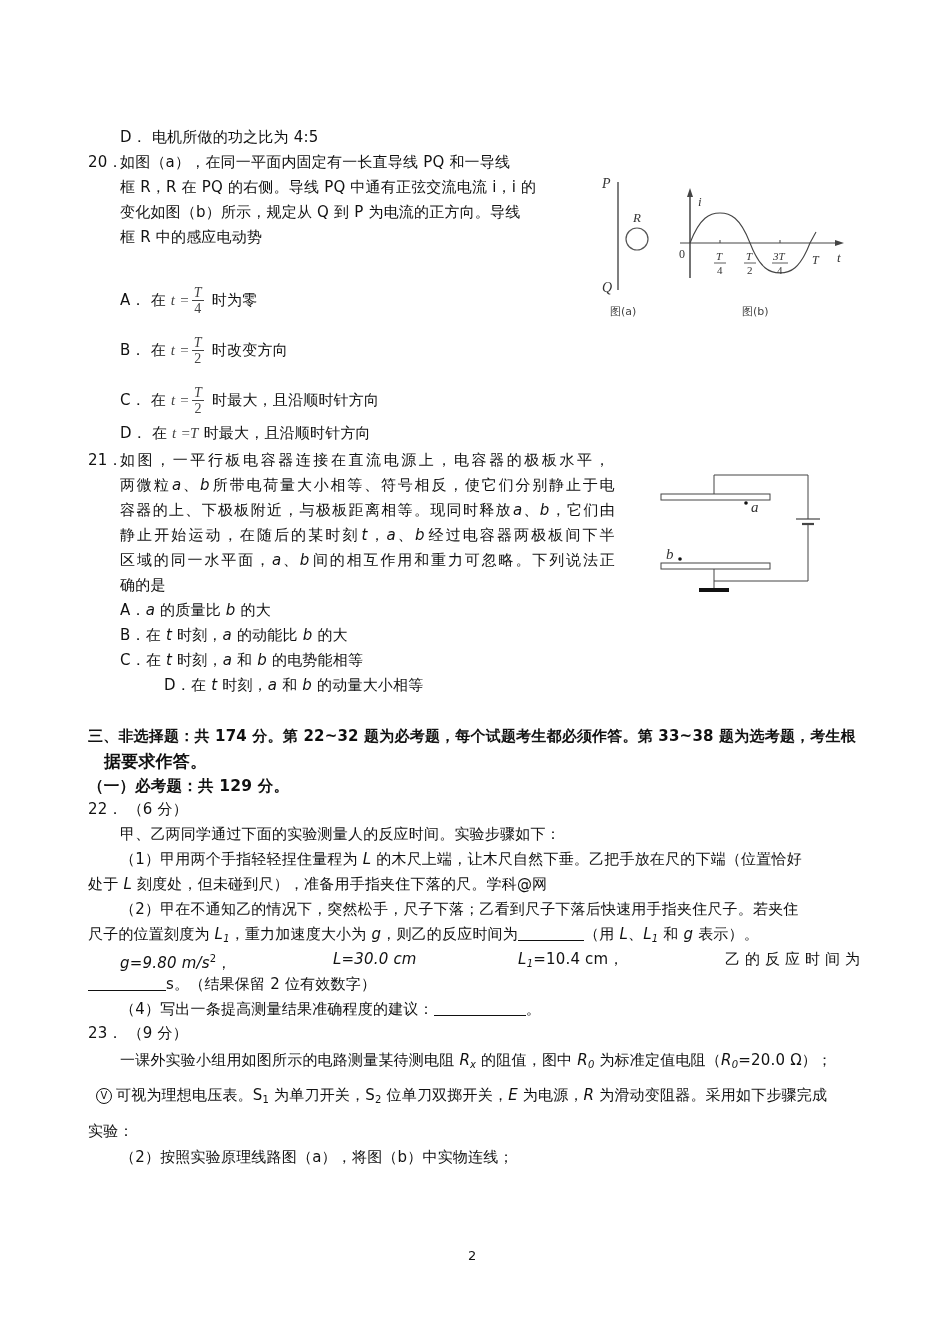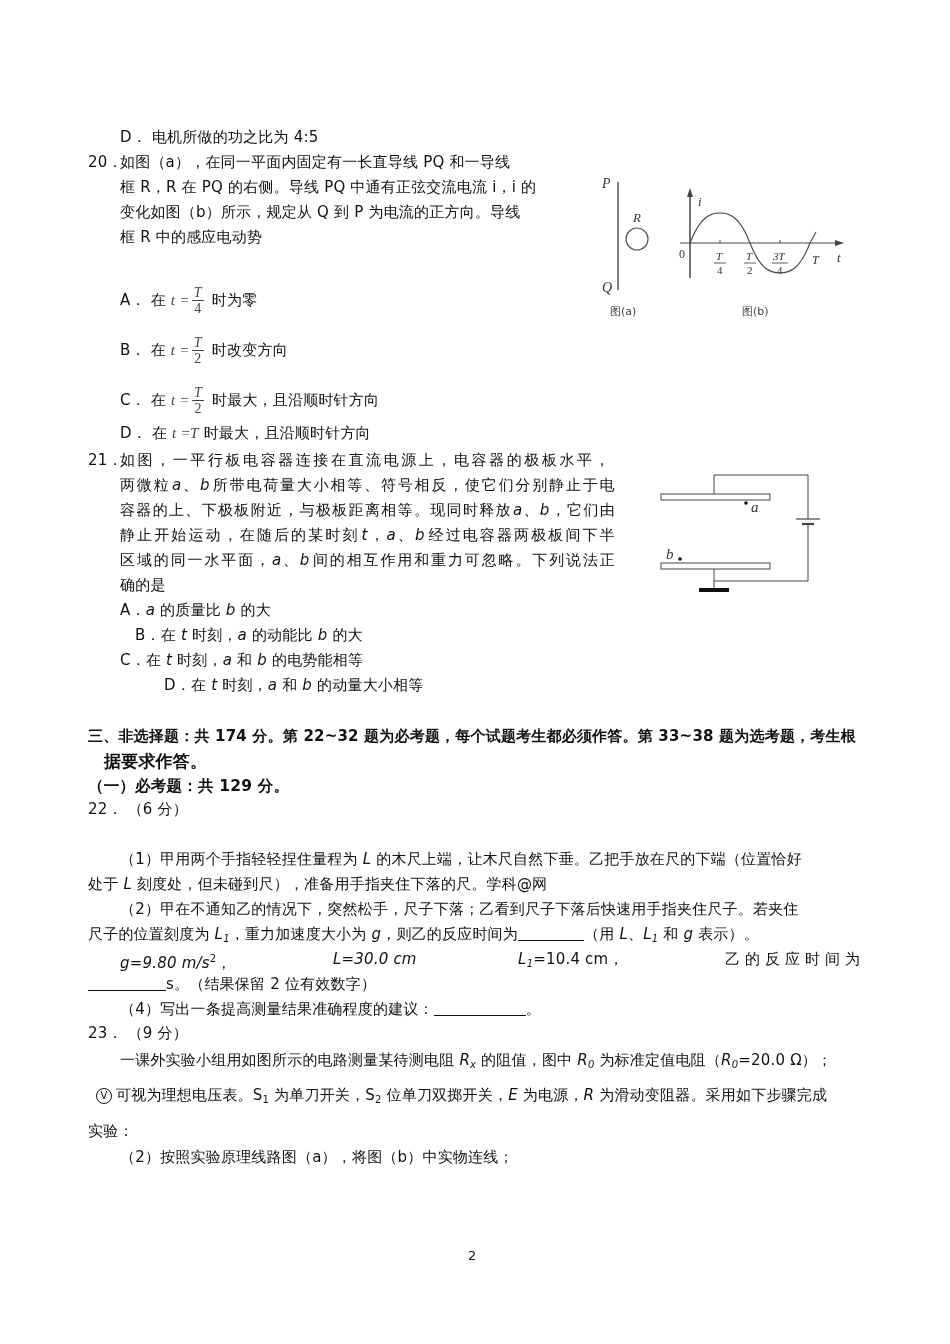--- a/index.html
+++ b/index.html
@@ -278,21 +278,21 @@
       <span>列</span>
       <span>说</span>
       <span>法</span>
       <span>正</span>
     </div>
   <div class="line" style="left:120px; top:574px;">确的是</div>
 
   <div class="line" style="left:120px; top:599px;text-align:center;">
     <span>A．</span><span><span class="it">a</span> 的质量比 <span class="it">b</span> 的大</span>
   </div>
-  <div class="line" style="left:135px; top:624px;">
+  <div class="line" style="left:120px; top:624px;">
     <span>B．</span><span>在 <span class="it">t</span> 时刻，<span class="it">a</span> 的动能比 <span class="it">b</span> 的大</span>
   </div>
   <div class="line" style="left:120px; top:649px;">
     <span>C．</span><span>在 <span class="it">t</span> 时刻，<span class="it">a</span> 和 <span class="it">b</span> 的电势能相等</span>
   </div>
   <div class="line" style="left:120px; top:674px;margin-left:44px;">
     <span>D．</span><span>在 <span class="it">t</span> 时刻，<span class="it">a</span> 和 <span class="it">b</span> 的动量大小相等</span>
   </div>
 
   <svg class="figure" style="left:650px; top:465px;" width="180" height="130" viewBox="0 0 180 130">
@@ -311,20 +311,21 @@
   </svg>
 
   <div class="line b" style="left:88px; top:725px; font-size:15px;">三、非选择题：共 174 分。第 22~32 题为必考题，每个试题考生都必须作答。第 33~38 题为选考题，考生根</div>
   <div class="line b" style="left:104px; top:750px; font-size:17px;">据要求作答。</div>
   <div class="line b" style="left:88px; top:775px; font-size:15.5px;">（一）必考题：共 129 分。</div>
 
   <div class="line" style="left:88px; top:798px;">
     <span>22．</span>
     <span>（6 分）</span>
   </div>
+  <div class="line" style="left:120px; top:823px;">甲、乙两同学通过下面的实验测量人的反应时间。实验步骤如下：</div>
   <div class="line" style="left:120px; top:848px;">（1）甲用两个手指轻轻捏住量程为 <span class="it">L</span> 的木尺上端，让木尺自然下垂。乙把手放在尺的下端（位置恰好</div>
   <div class="line" style="left:88px; top:873px;">处于 <span class="it">L</span> 刻度处，但未碰到尺），准备用手指夹住下落的尺。学科@网</div>
   <div class="line" style="left:120px; top:898px;">（2）甲在不通知乙的情况下，突然松手，尺子下落；乙看到尺子下落后快速用手指夹住尺子。若夹住</div>
   <div class="line" style="left:88px; top:923px;">
     <span>尺子的位置刻度为 </span><span class="it">L<span class="sub">1</span></span><span>，重力加速度大小为 </span><span class="it">g</span><span>，则乙的反应时间为</span><span class="blank" style="width:66px;"></span><span>（用 </span><span class="it">L</span>、<span class="it">L<span class="sub">1</span></span><span> 和 </span><span class="it">g</span><span> 表示）。</span>
   </div>
   <div class="line just" style="left:120px; top:948px; width:745px;">
     <span><span class="it">g=9.80 m/s</span><span class="sup">2</span>，</span>
     <span class="it">L=30.0 cm</span>
     <span><span class="it">L<span class="sub">1</span></span><span>=10.4 cm</span>，</span>

